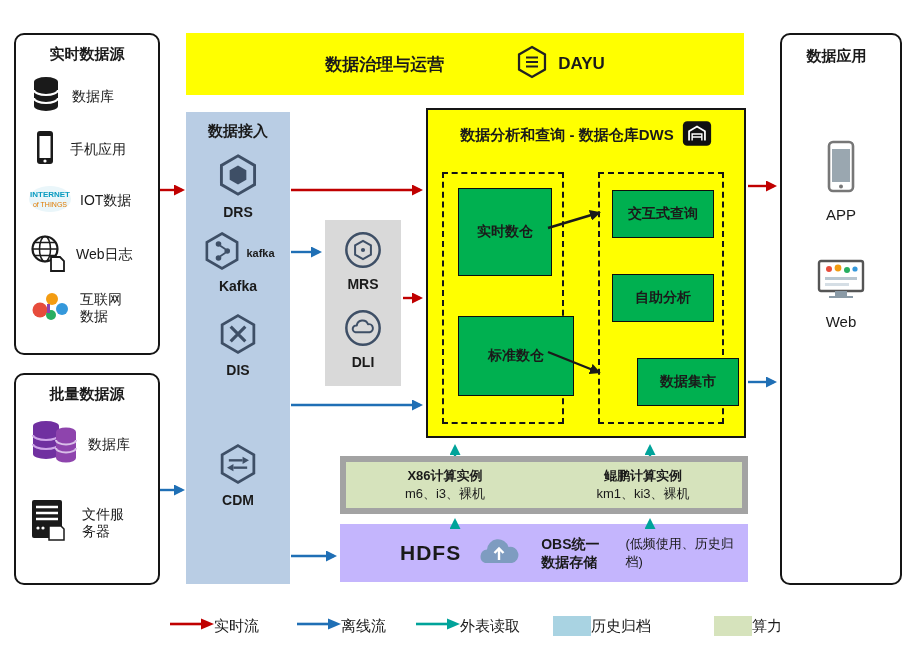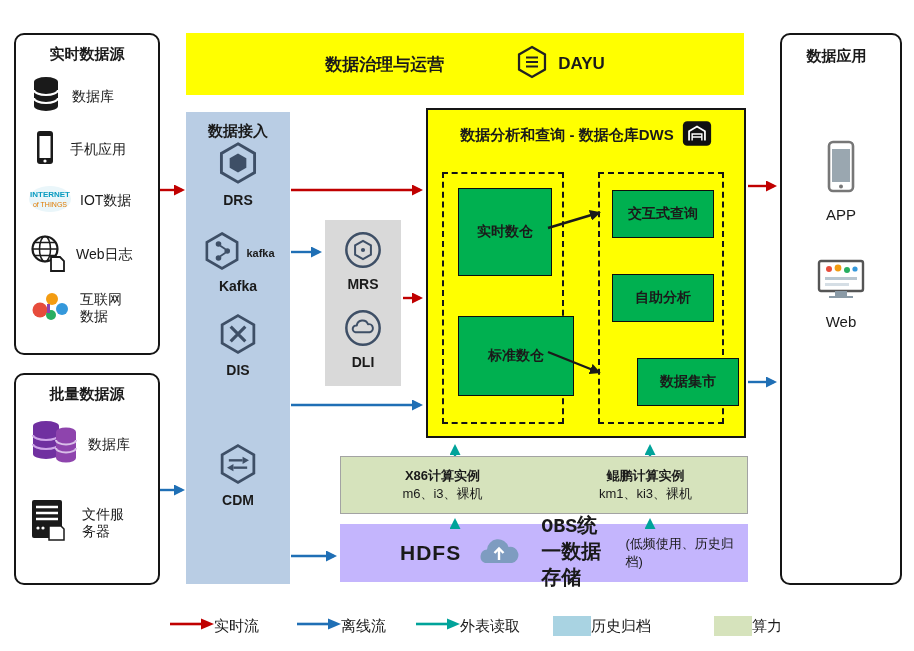--- a/index.html
+++ b/index.html
@@ -17,26 +17,26 @@
   .icon-row { display:flex; align-items:center; gap:3px; }
   .kafka-wordmark { font-weight:bold; font-size:11px; }
   .gray-box { background:#d9d9d9; z-index:2; }
   .gov-bar { background:#ffff00; display:flex; align-items:center; justify-content:center; gap:70px; z-index:2; }
   .gov-title { font-weight:bold; font-size:17px; }
   .dayu { display:flex; align-items:center; gap:8px; font-weight:bold; font-size:17px; }
   .dws-box { background:#ffff00; border:2.5px solid #151515; z-index:2; }
   .dws-title { display:flex; align-items:center; justify-content:center; gap:8px; font-weight:bold; font-size:15px; padding-top:10px; }
   .dashed-box { position:absolute; border:2px dashed #151515; }
   .green-box { position:absolute; background:#00b050; border:1.5px solid #0d0d0d; display:flex; align-items:center; justify-content:center; font-weight:bold; font-size:14px; text-align:center; }
-  .compute-box { background:#d6e3bc; border:1px solid #a3a3a3; display:flex; z-index:2; }
+  .compute-box { background:#d6e3bc; border:6px solid #a3a3a3; display:flex; z-index:2; }
   .compute-half { flex:1; display:flex; flex-direction:column; align-items:center; justify-content:center; line-height:1.35; font-size:13px; }
   .compute-title { font-weight:bold; font-size:13px; }
   .hdfs-box { background:#c4b5fd; display:flex; align-items:center; gap:14px; padding-left:60px; z-index:2; }
   .hdfs-label { font-weight:bold; font-size:21px; letter-spacing:1px; }
-  .obs-title { font-weight:bold; font-size:20px; width:72px; line-height:1.3;font-family:Liberation Mono, monospace; }
+  .obs-title { font-weight:bold; font-size:14px; width:72px; line-height:1.3; }
   .obs-note { font-size:13px; }
   .app-item { display:flex; flex-direction:column; align-items:center; gap:6px; width:100%; }
   .app-label { font-size:15px; }
   .legend-item { display:flex; align-items:flex-end; z-index:2; }
   .legend-label { font-size:15px; }
   .swatch { width:38px; height:20px; display:inline-block; }
 </style>
 </head>
 <body>
 
@@ -170,21 +170,21 @@
             <polygon points="24,4 41.3,14 41.3,34 24,44 6.7,34 6.7,14" fill="none" stroke="#222" stroke-width="3"></polygon>
             <path d="M16 18 h16 M16 24 h16 M16 30 h16" stroke="#222" stroke-width="2.6"></path>
           </svg>
       </span>
       <span>DAYU</span>
     </span>
   </div>
 
   <div class="abs col-ingest" style="left:186px; top:112px; width:104px; height:472px;">
     <div class="box-title abs" style="left:0; right:0; top:10px;">数据接入</div>
-    <div class="ing-item abs" style="top:28px;">
+    <div class="ing-item abs" style="top:40px;">
       <span>
         <svg width="46" height="46" viewBox="0 0 48 48">
             <polygon points="24,4 41.3,14 41.3,34 24,44 6.7,34 6.7,14" fill="none" stroke="#3e4f66" stroke-width="3"></polygon>
             <polygon points="24,14 32.7,19 32.7,29 24,34 15.3,29 15.3,19" fill="#3e4f66"></polygon>
           </svg>
       </span>
       <span class="ing-label">DRS</span>
     </div>
     <div class="ing-item abs" style="top:118px;">
       <span class="icon-row">

